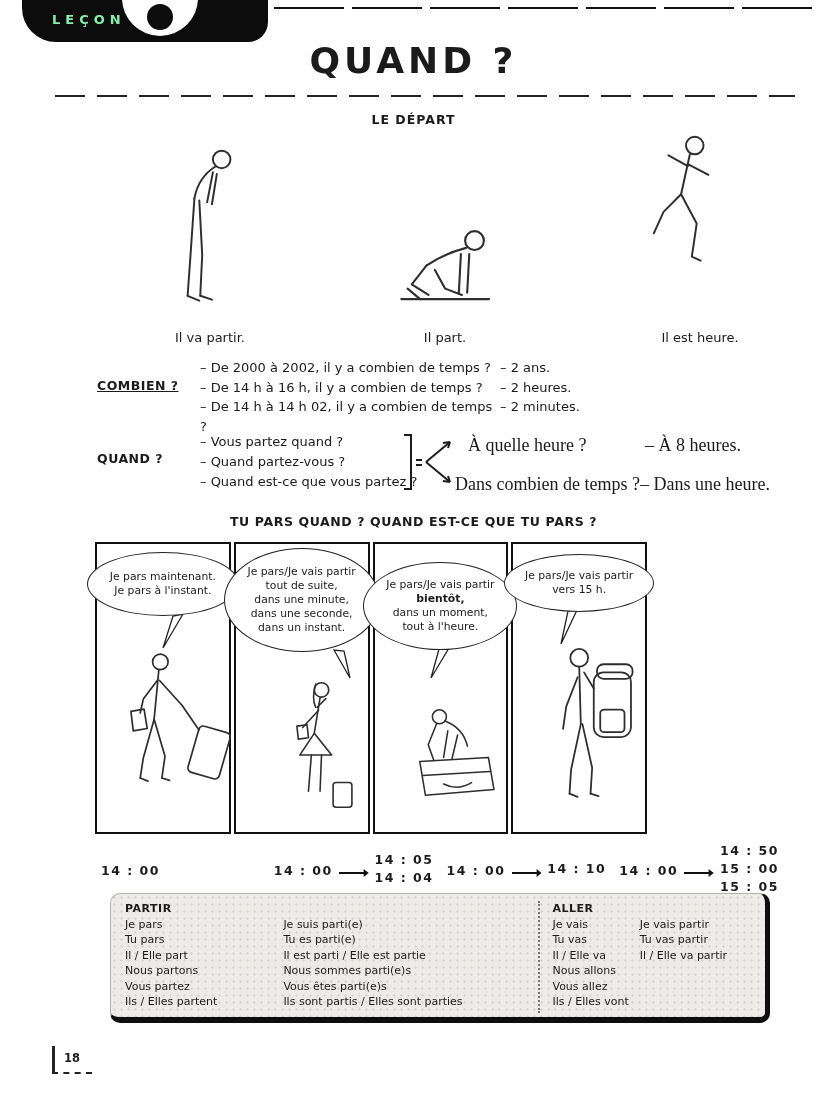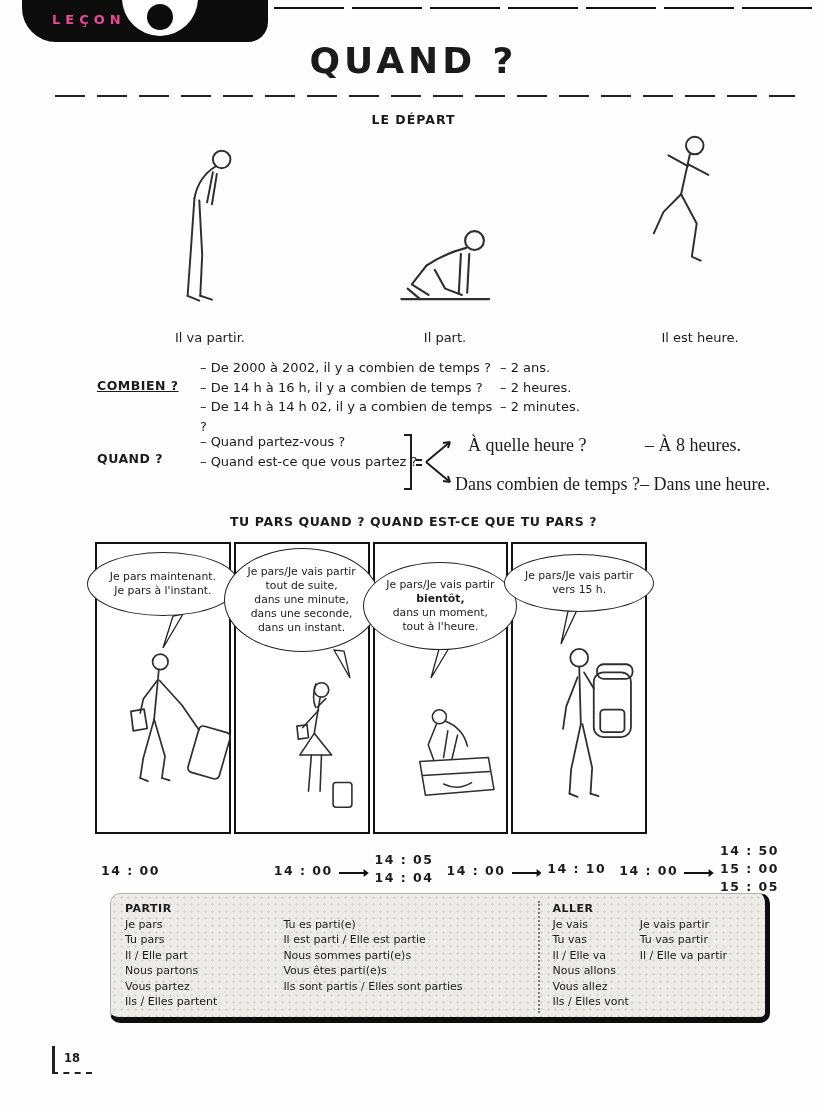--- a/index.html
+++ b/index.html
@@ -8,21 +8,21 @@
     position:relative; width:827px; height:1110px; margin:0 auto;
     background:#fefefe; color:#1b1b1b; overflow:hidden;
     font-family:"DejaVu Sans","Liberation Sans",sans-serif;
   }
   
   .lesson-band {
     position:absolute; left:22px; top:0; width:246px; height:42px;
     background:#0c0c0c; border-radius:0 0 20px 34px; overflow:hidden;
   }
   .lesson-label {
-    position:absolute; left:30px; top:12px; color:#ec4899;
+    position:absolute; left:30px; top:12px; color:#86efac;
     font-size:13px; font-weight:700; letter-spacing:5px;
   }
   .eight-outer {
     position:absolute; left:100px; top:-40px; width:76px; height:76px;
     background:#fff; border-radius:50%;
   }
   .eight-hole {
     position:absolute; left:25px; top:44px; width:26px; height:26px;
     background:#0c0c0c; border-radius:50%;
   }
@@ -176,20 +176,21 @@
       <span class="qa-a">– 2 heures.</span>
     </div>
     <div class="qa-row">
       <span class="qa-q">– De 14 h à 14 h 02, il y a combien de temps ?</span>
       <span class="qa-a">– 2 minutes.</span>
     </div>
   </div>
 
   <div class="side-label" style="left:97px; top:451px;">QUAND ?</div>
   <div class="quand-qs" style="left:200px; top:432px;">
+    <div>– Vous partez quand ?</div>
     <div>– Quand partez-vous ?</div>
     <div>– Quand est-ce que vous partez ?</div>
   </div>
   <div class="bracket-art" style="left:398px; top:432px;">
     <svg width="64" height="60" viewBox="0 0 64 60">
       <path d="M6 3 L13 3 L13 57 L6 57"></path>
       <path d="M18 28 L24 28 M18 33 L24 33"></path>
       <path d="M28 30 L52 10"></path>
         <path d="M52 10 l-7 1 M52 10 l-2 6"></path>
       <path d="M28 30 L52 50"></path>
@@ -356,20 +357,21 @@
       <div class="hdr">PARTIR</div>
       <div>Je pars</div>
       <div>Tu pars</div>
       <div>Il / Elle part</div>
       <div>Nous partons</div>
       <div>Vous partez</div>
       <div>Ils / Elles partent</div>
     </div>
     <div class="conj-col c2">
       <div class="hdr empty">&nbsp;</div>
+      <div>Je suis parti(e)</div>
       <div>Tu es parti(e)</div>
       <div>Il est parti / Elle est partie</div>
       <div>Nous sommes parti(e)s</div>
       <div>Vous êtes parti(e)s</div>
       <div>Ils sont partis / Elles sont parties</div>
     </div>
     <div class="conj-col c3">
       <div class="hdr">ALLER</div>
       <div>Je vais</div>
       <div>Tu vas</div>

